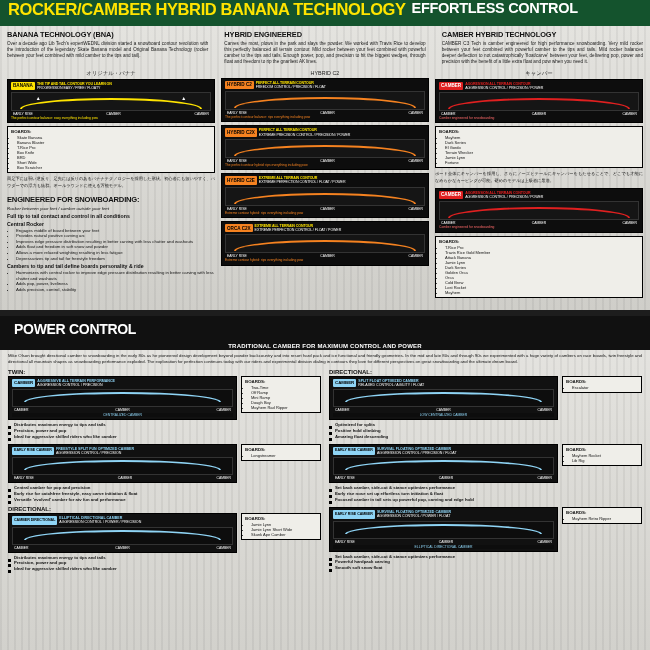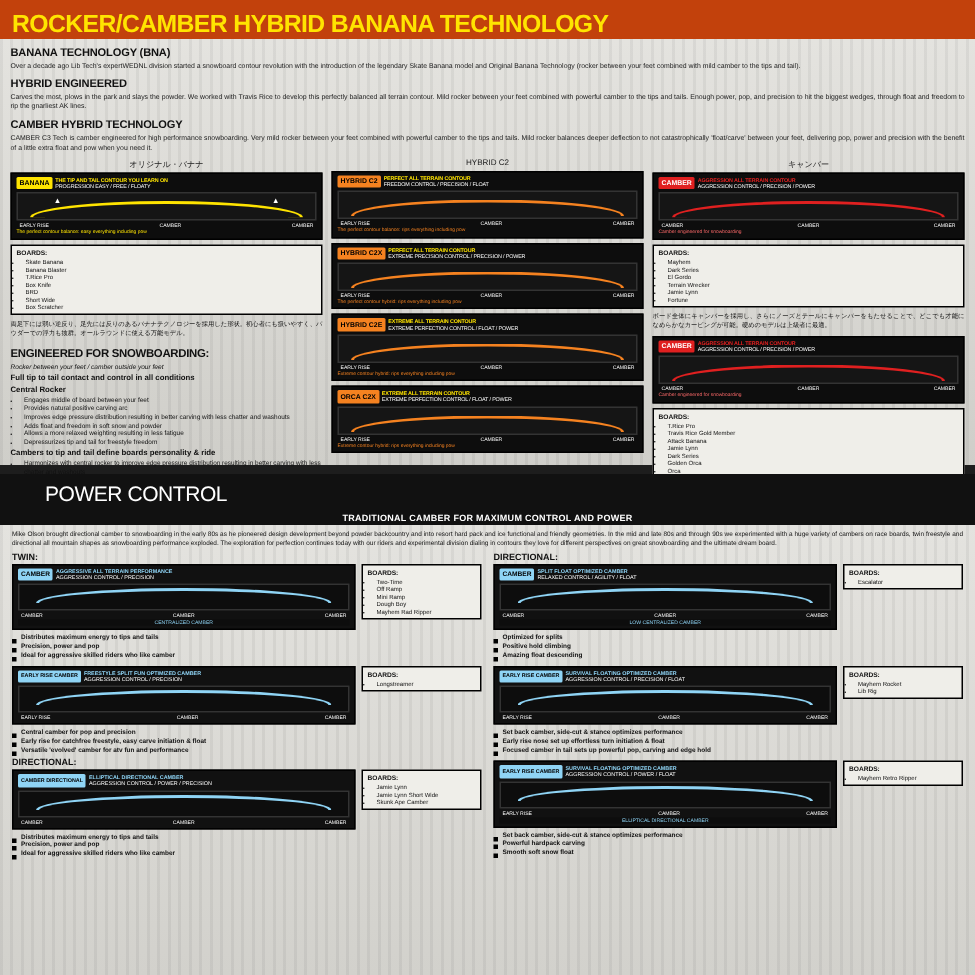--- a/index.html
+++ b/index.html
@@ -12,25 +12,25 @@
   .page{position:relative;width:650px;height:650px;background:#1d1d1d;}
 
   
   .sec-banana{position:absolute;left:0;top:0;width:650px;height:310px;background:#d8d7d2;}
   .sec-banana:before{
     content:"";position:absolute;inset:0;
     background:
       repeating-linear-gradient(90deg, rgba(0,0,0,.05) 0 2px, rgba(0,0,0,0) 2px 7px),
       linear-gradient(180deg,#e6e5e1,#cfcec9);
   }
-  .hdrbar{position:relative;height:26px;background:#c2410c;display:flex;align-items:flex-end;padding:0 8px;}
+  .hdrbar{position:relative;height:26px;background:#14532d;display:flex;align-items:flex-start;padding:0 8px;}
   .hdrbar .t1{color:#ffe400;font-weight:bold;font-size:16.5px;letter-spacing:-.4px;}
   .hdrbar .t2{color:#fff;font-weight:bold;font-size:14.5px;margin-left:6px;letter-spacing:-.3px;}
 
-  .cols3{position:relative;display:flex;gap:4px;padding:4px 7px 0 7px;flex-direction:column;}
+  .cols3{position:relative;display:flex;gap:16px;padding:4px 7px 0 7px;}
   .col{flex:1;}
   .col h3{font-size:7.4px;margin:0 0 2px 0;font-weight:bold;letter-spacing:-.1px;}
   .col p{font-size:4.6px;line-height:1.34;margin:0;text-align:justify;color:#1a1a1a;}
 
   .jpgroup{position:relative;padding:4px 7px 0 7px;display:flex;gap:6px;}
   .jpcol{flex:1;}
   .jplabel{text-align:center;font-size:5.4px;margin-bottom:2px;color:#222;}
 
   
   .bcard{border:1px solid #000;padding:2px 3px;margin-bottom:3px;position:relative;}
@@ -69,21 +69,21 @@
   
   .sec-camber{position:absolute;left:0;top:316px;width:650px;height:334px;background:#d8d7d2;}
   .sec-camber:before{
     content:"";position:absolute;inset:0;
     background:
       repeating-linear-gradient(90deg, rgba(0,0,0,.05) 0 2px, rgba(0,0,0,0) 2px 7px),
       linear-gradient(180deg,#e6e5e1,#d2d1cc);
   }
   .hdrbar2{position:relative;height:26px;background:#111;display:flex;align-items:center;padding:0 8px;}
   .hdrbar2 .t1{color:#8fd4f5;font-weight:bold;font-size:17px;letter-spacing:-.4px;}
-  .hdrbar2 .t2{color:#fff;font-weight:normal;font-size:14px;margin-left:22px;letter-spacing:-.3px;}
+  .hdrbar2 .t2{color:#fff;font-weight:bold;font-size:14px;margin-left:6px;letter-spacing:-.3px;}
   .subhdr{position:relative;background:#111;color:#fff;font-size:6px;font-weight:bold;text-align:center;padding:1px 0;letter-spacing:.2px;}
   .intro{position:relative;padding:3px 8px 2px 8px;font-size:4.3px;line-height:1.4;text-align:justify;}
 
   .grid2{position:relative;display:grid;grid-template-columns:1fr 1fr;gap:4px 8px;padding:2px 8px 6px 8px;}
   .cat{font-size:6px;font-weight:bold;margin-bottom:1px;}
   .cbox{border:1px solid #000;background:#111;padding:2px 3px;}
   .crow{display:flex;gap:2px;align-items:stretch;}
   .ctag{background:#8fd4f5;color:#000;font-size:4.4px;font-weight:bold;padding:1px 2px;line-height:1.05;display:flex;align-items:center;border-radius:1px;}
   .ctag.small{font-size:3.6px;}
   .csub{font-size:3.6px;color:#fff;flex:1;line-height:1.15;}
@@ -104,20 +104,21 @@
 </style>
 </head>
 <body>
 
 <div class="page">
 
   <section class="sec-banana">
 
     <div class="hdrbar">
       <span class="t1">ROCKER/CAMBER HYBRID BANANA TECHNOLOGY</span>
+      <span class="t2">EFFORTLESS CONTROL</span>
     </div>
 
     <div class="cols3">
       <div class="col">
         <h3>BANANA TECHNOLOGY (BNA)</h3>
         <p>Over a decade ago Lib Tech's expertWEDNL division started a snowboard contour revolution with the introduction of the legendary Skate Banana model and Original Banana Technology (rocker between your feet combined with mild camber to the tips and tail).</p>
       </div>
       <div class="col">
         <h3>HYBRID ENGINEERED</h3>
         <p>Carves the most, plows in the park and slays the powder. We worked with Travis Rice to develop this perfectly balanced all terrain contour. Mild rocker between your feet combined with powerful camber to the tips and tails. Enough power, pop, and precision to hit the biggest wedges, through float and freedom to rip the gnarliest AK lines.</p>

